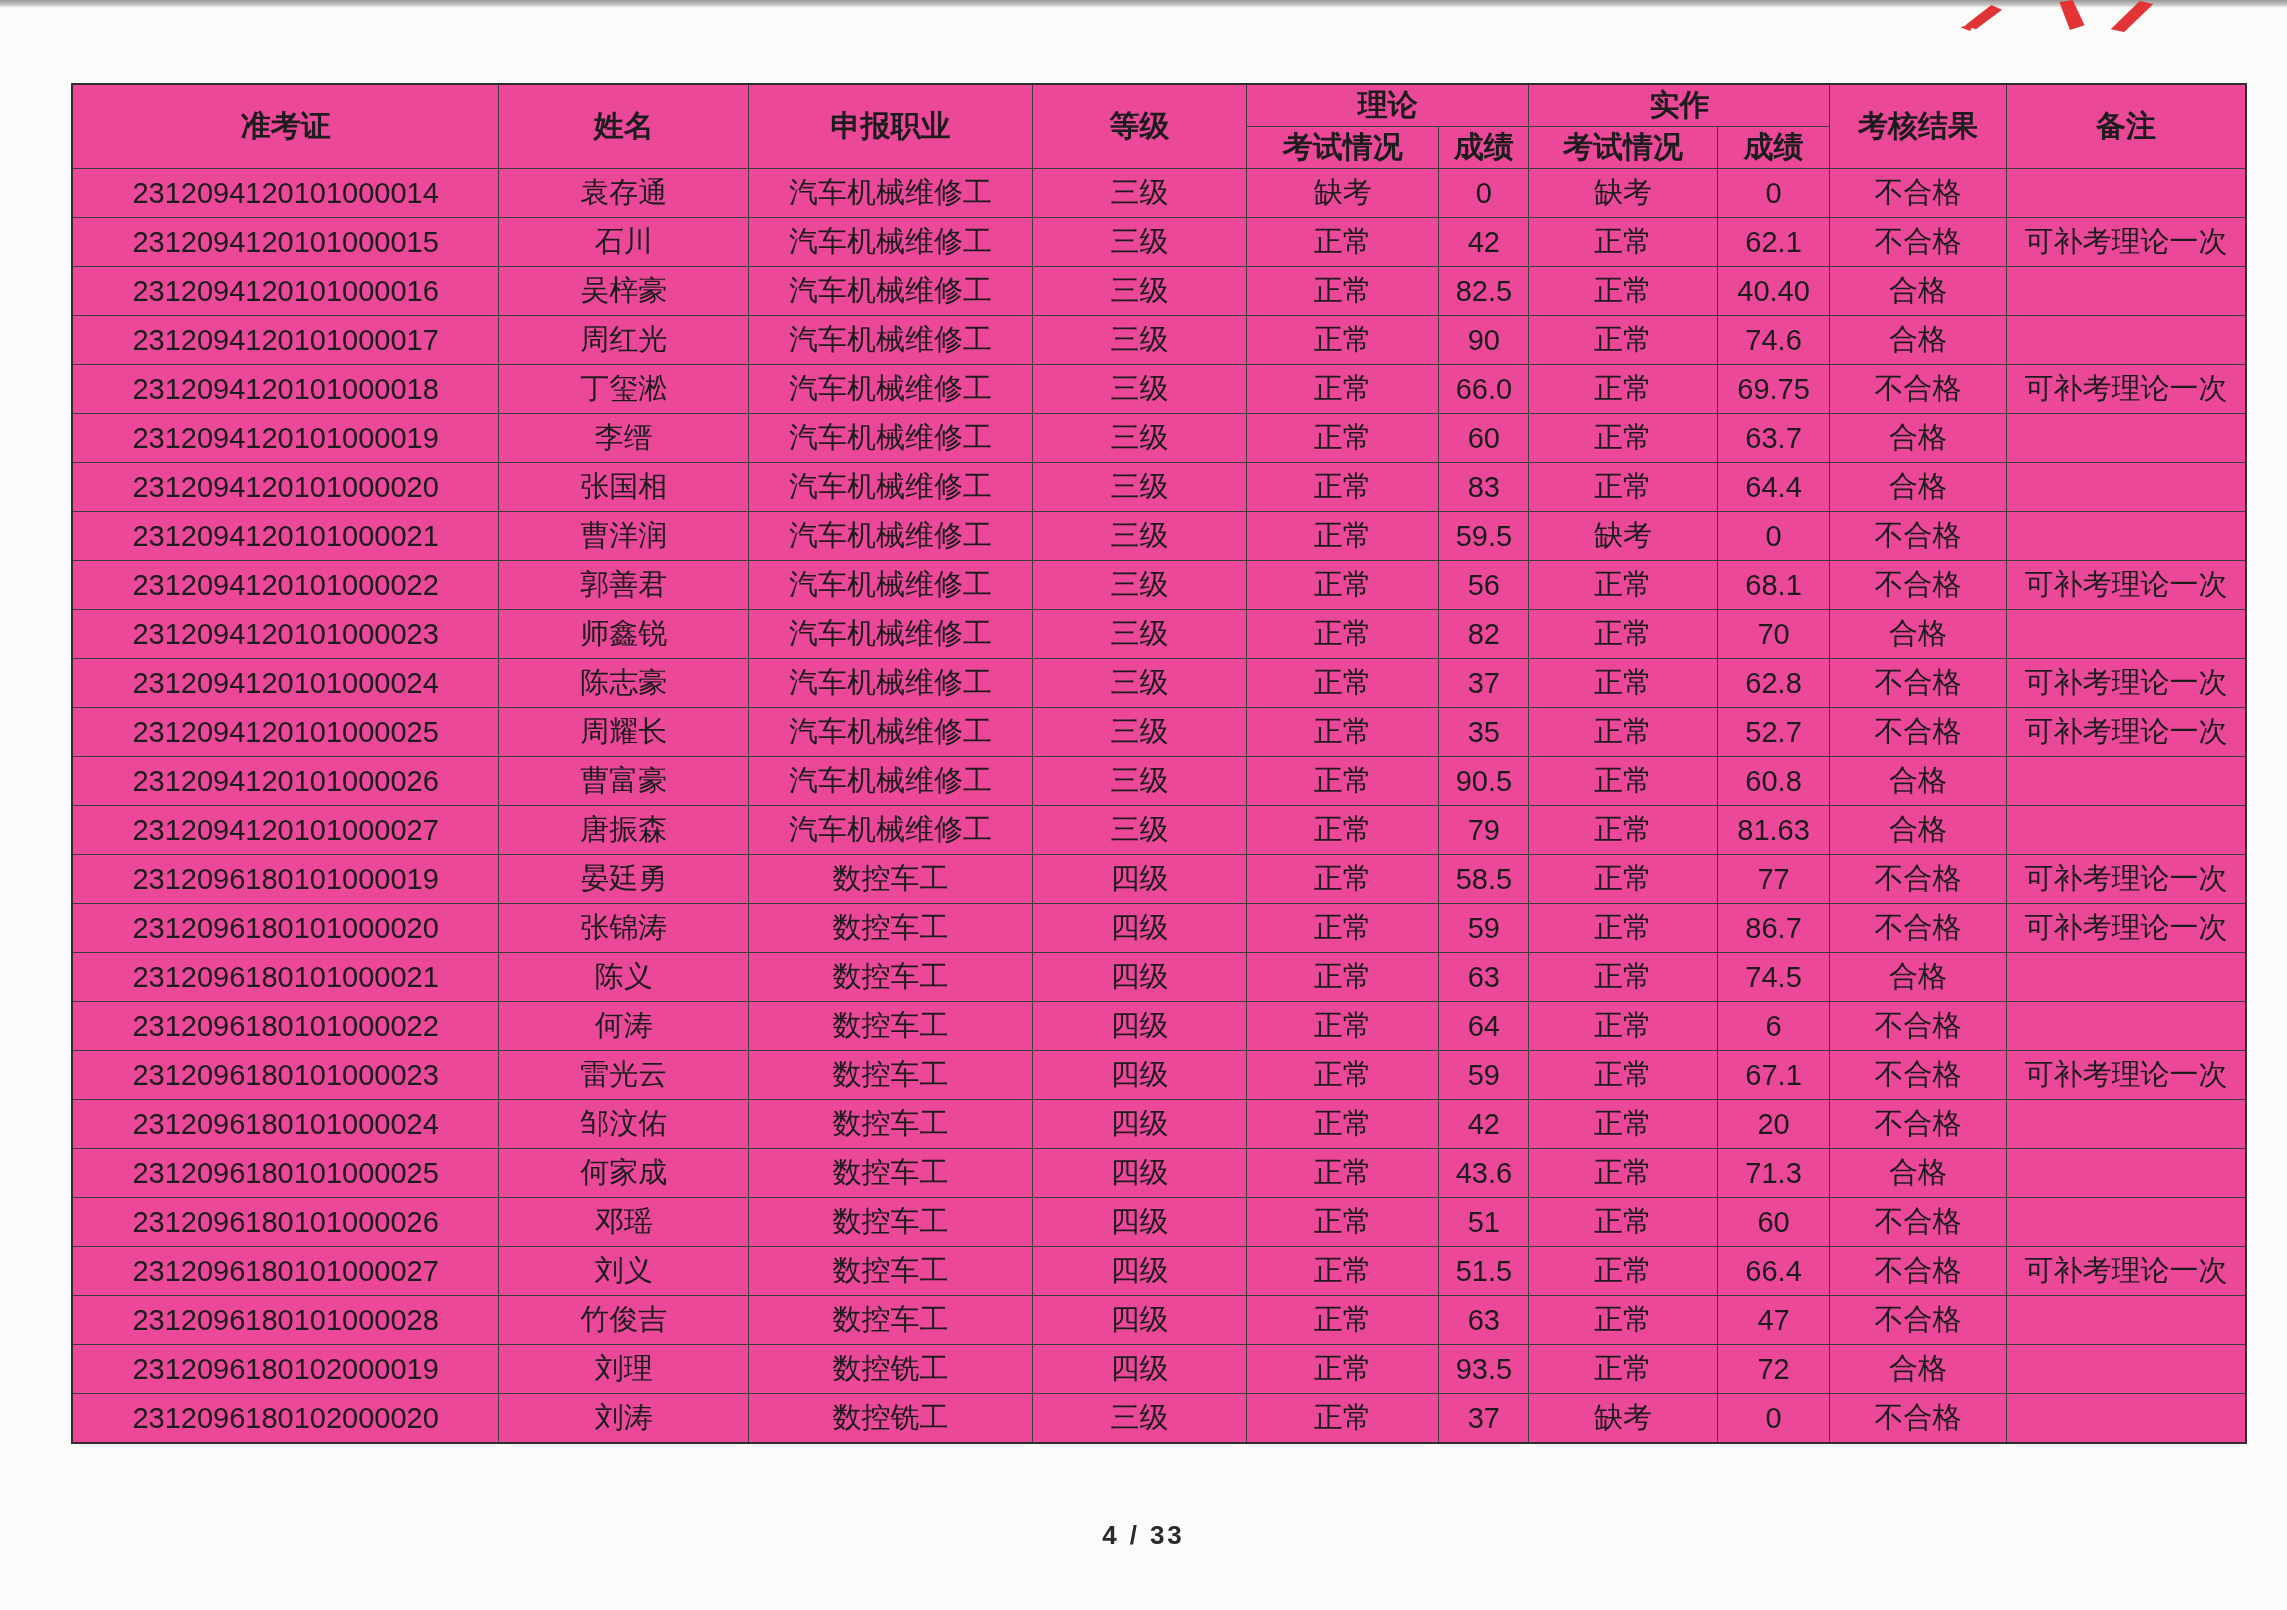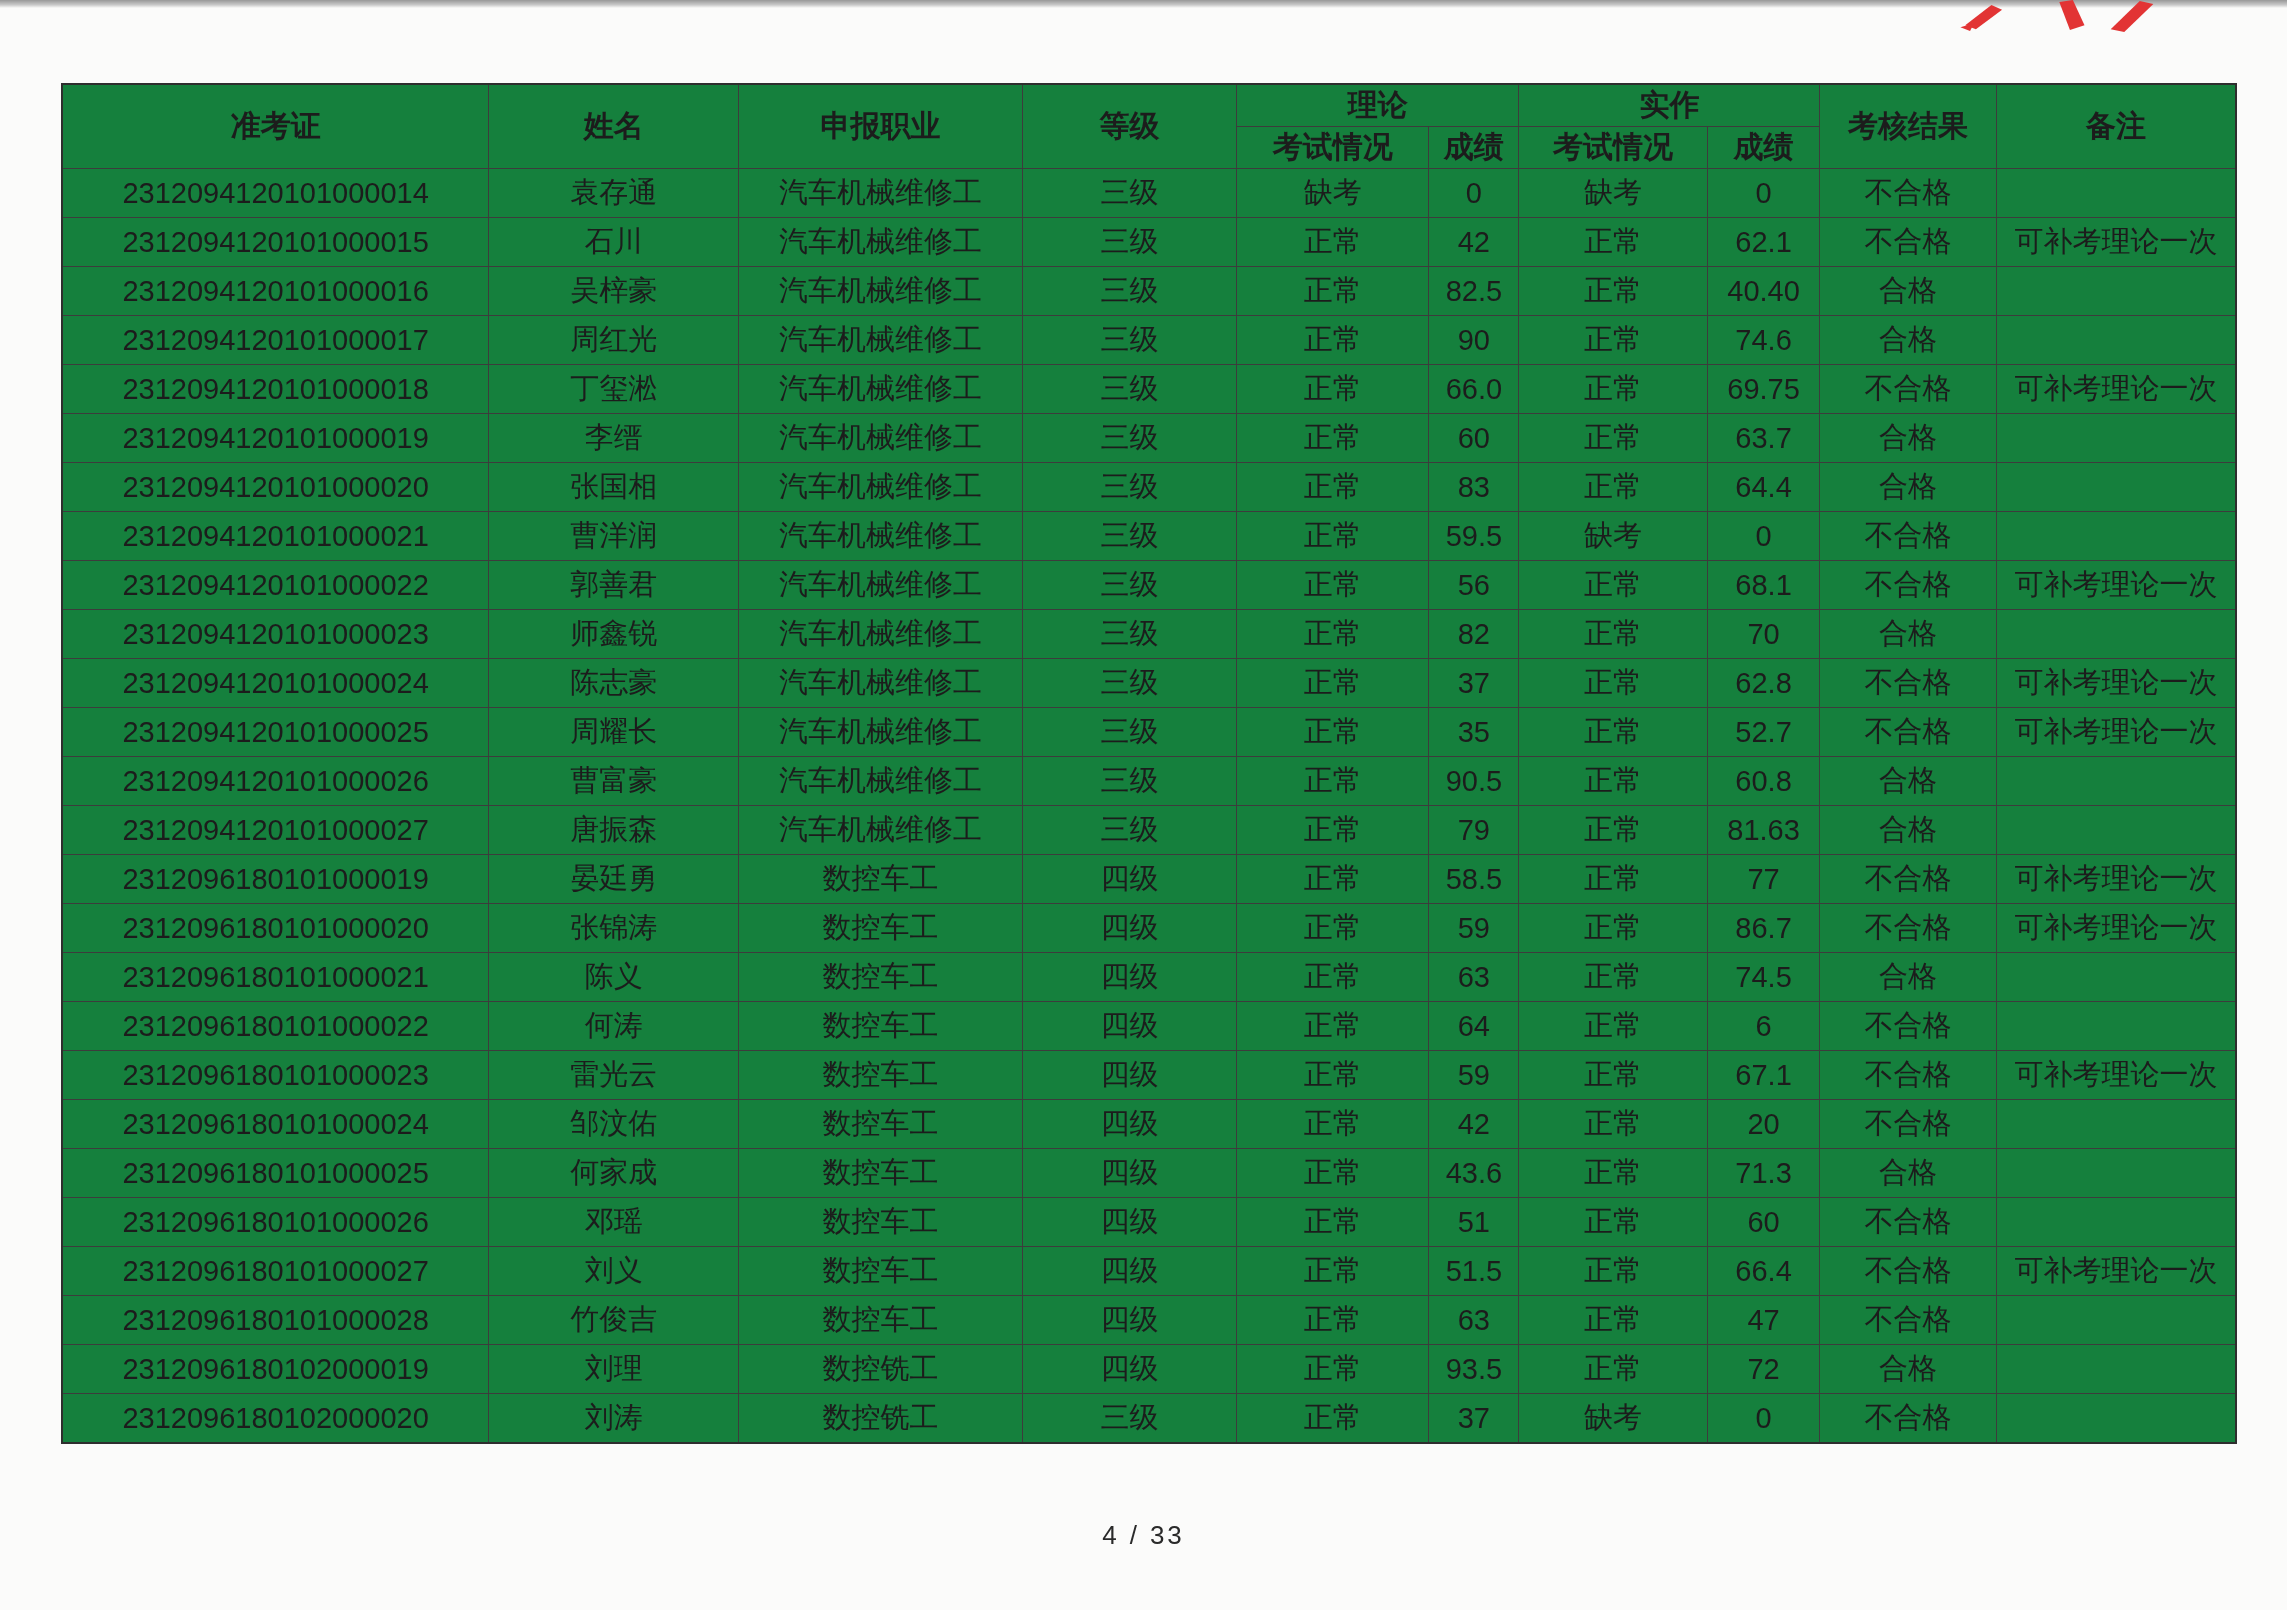--- a/index.html
+++ b/index.html
@@ -8,34 +8,34 @@
     background:#fbfbfa;color:#1c1c1c;
     font-family:"Liberation Sans", sans-serif;
   }
   .page{position:absolute;inset:0;}
   .scan-edge-top{
     position:absolute;top:0;left:0;width:2287px;height:7.8px;
     background:linear-gradient(to bottom,#989898,#c8c8c8 60%,rgba(220,220,220,0));
   }
   .stamp{position:absolute;left:1941px;top:0;width:223px;height:35px;}
   table.results{
-    position:absolute;left:61px;top:83px;width:2176px;
-    border-collapse:collapse;table-layout:fixed;background:#15803d;
+    position:absolute;left:71px;top:83px;width:2176px;
+    border-collapse:collapse;table-layout:fixed;background:#ec4899;
     border:2.9px solid #2e2e2e;
   }
   .results th,.results td{
     border:1.9px solid #3c3c3c;
     text-align:center;vertical-align:middle;
     padding:0 3.9px;overflow:hidden;white-space:nowrap;
   }
   .results thead th{font-weight:bold;font-size:30px;height:40px;}
   .results tbody td{font-size:29px;height:48px;font-weight:500;}
   .footer{
     position:absolute;top:1520px;left:0;width:2287px;text-align:center;
-    font-size:26px;font-weight:normal;letter-spacing:2.9px;color:#2a2a2a;
+    font-size:26px;font-weight:bold;letter-spacing:2.9px;color:#2a2a2a;
   }
 </style>
 </head>
 <body>
 
 <div class="page">
 
   <div class="scan-edge-top"></div>
 
   <svg class="stamp" viewBox="0 0 230 36" xmlns="http://www.w3.org/2000/svg">

